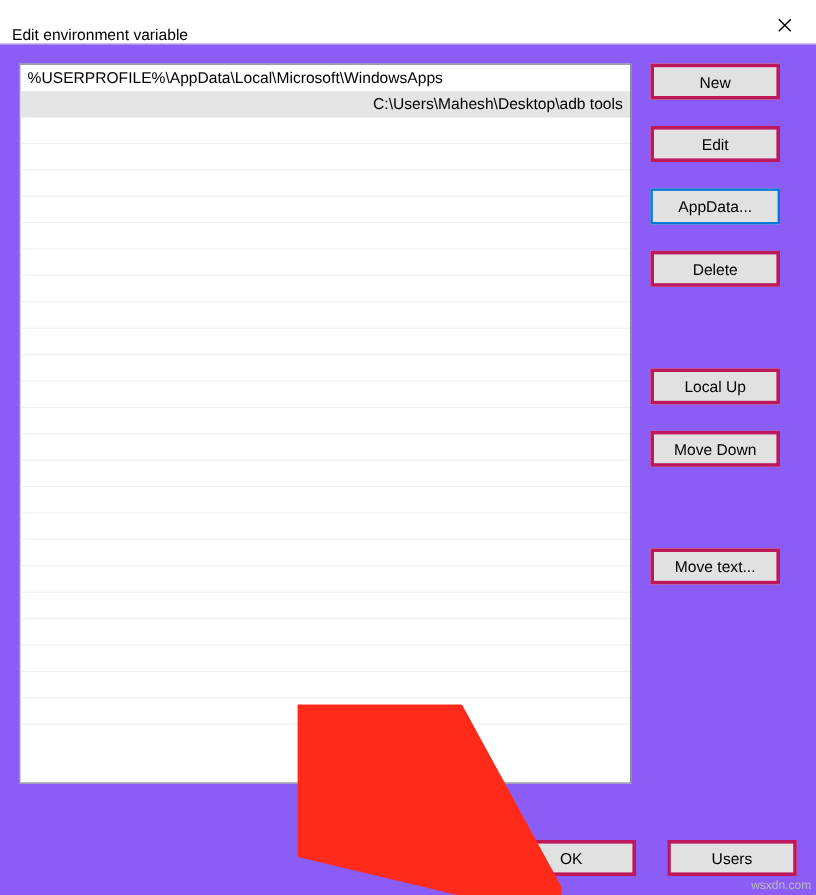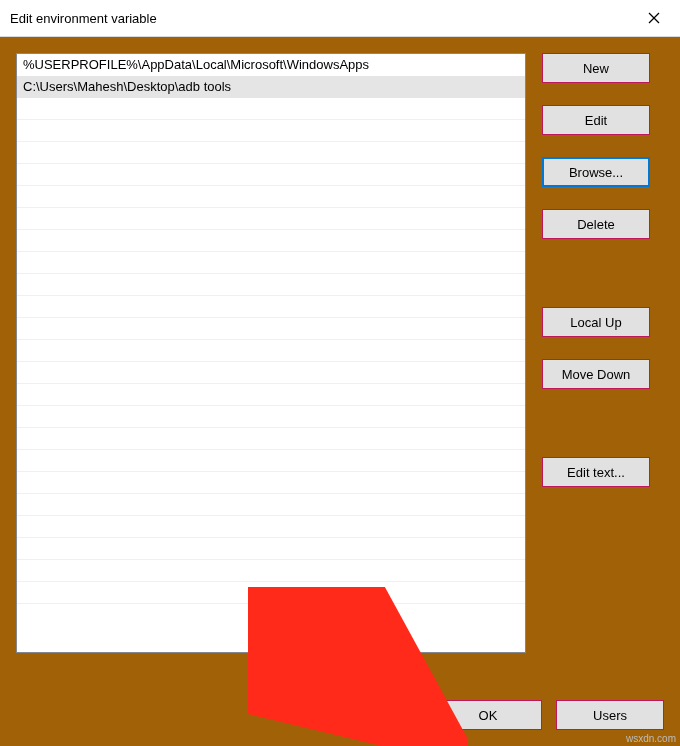--- a/index.html
+++ b/index.html
@@ -12,21 +12,21 @@
       padding: 0;
       width: 680px;
       height: 746px;
       background: #fff;
       position: relative;
       overflow: hidden;
     }
     .titlebar {
       height: 36px;
       display: flex;
-      align-items: center;
+      align-items: flex-end;
       padding-left: 10px;
       padding-right: 4px;
       background: #fff;
     }
     .titlebar-title {
       flex: 1;
       color: #000;
       font-size: 13px;
     }
     .close-btn {
@@ -37,21 +37,21 @@
       justify-content: center;
       color: #000;
     }
     .close-btn svg {
       width: 12px;
       height: 12px;
       stroke: #000;
       stroke-width: 1.2;
     }
     .dialog-body {
-      background: #a16207;
+      background: #8b5cf6;
       border-top: 1px solid #d9d9d9;
       padding: 16px;
       height: calc(746px - 36px);
       position: relative;
     }
     .main-area {
       display: flex;
       gap: 16px;
     }
     .listbox {
@@ -63,53 +63,54 @@
     }
     .list-row {
       height: 22px;
       line-height: 22px;
       padding: 0 6px;
       color: #000;
       white-space: nowrap;
     }
     .list-row.selected {
       background: #e5e5e5;
+      text-align: right;
     }
     .list-row.grid {
       border-bottom: 1px solid #f0f0f0;
     }
     .side-buttons {
       display: flex;
       flex-direction: column;
       gap: 10px;
       width: 108px;
     }
     .gap-small { height: 2px; }
     .gap-large { height: 48px; }
     .btn {
       height: 30px;
       background: #e1e1e1;
-      border: 1px solid #be185d;
+      border: 3px solid #be185d;
       color: #000;
       text-align: center;
       display: flex;
       align-items: center;
       justify-content: center;
       cursor: default;
       font-size: 13px;
     }
     .btn.focused {
       border: 2px solid #0078d7;
     }
     .bottom-buttons {
       position: absolute;
       right: 16px;
       bottom: 16px;
       display: flex;
-      gap: 14px;
+      gap: 26px;
     }
     .bottom-buttons .btn {
       width: 108px;
     }
     .arrow-annotation {
       position: absolute;
       left: 248px;
       top: 550px;
       pointer-events: none;
     }
@@ -163,29 +164,29 @@
       <div class="list-row grid"></div>
       <div class="list-row grid"></div>
       <div class="list-row grid"></div>
     </div>
 
     <div class="side-buttons">
       <div class="btn">New</div>
       <div class="gap-small"></div>
       <div class="btn">Edit</div>
       <div class="gap-small"></div>
-      <div class="btn focused">Browse...</div>
+      <div class="btn focused">AppData...</div>
       <div class="gap-small"></div>
       <div class="btn">Delete</div>
       <div class="gap-large"></div>
       <div class="btn">Local Up</div>
       <div class="gap-small"></div>
       <div class="btn">Move Down</div>
       <div class="gap-large"></div>
-      <div class="btn">Edit text...</div>
+      <div class="btn">Move text...</div>
     </div>
   </div>
 
   <div class="bottom-buttons">
     <div class="btn">OK</div>
     <div class="btn">Users</div>
   </div>
 
   <svg class="arrow-annotation" width="220" height="180" viewBox="0 0 220 180">
     <defs>

